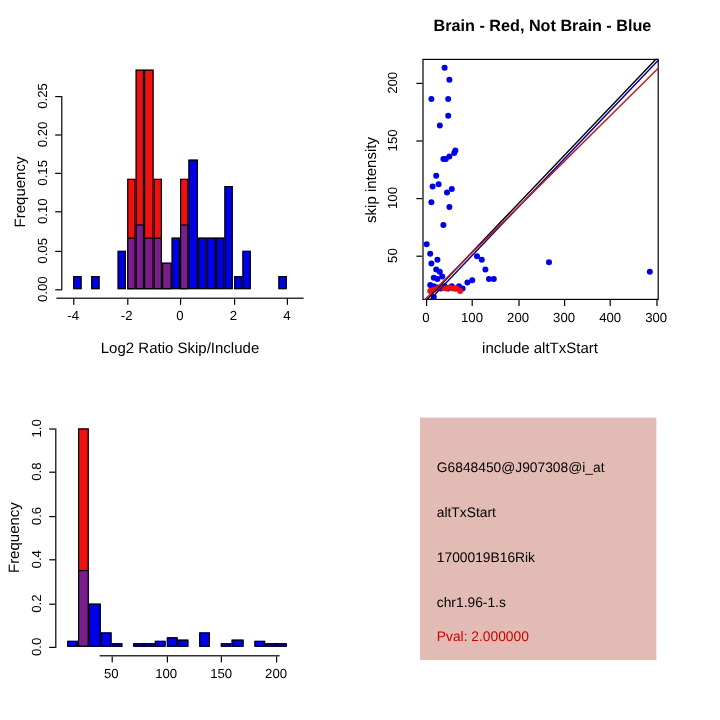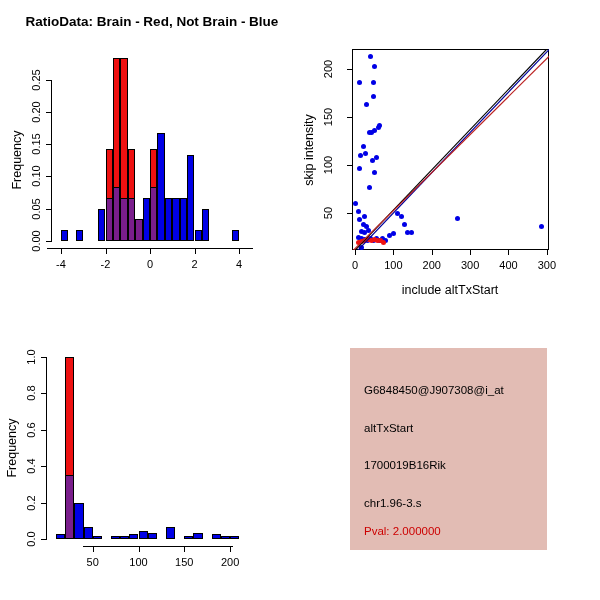--- a/index.html
+++ b/index.html
@@ -17,36 +17,37 @@
   .bar{position:absolute;border:1px solid #000;box-sizing:border-box;}
   .pt{position:absolute;border-radius:50%;}
   .infoline{position:absolute;font-size:11.5px;white-space:nowrap;}
   svg{position:absolute;pointer-events:none;}
 </style>
 </head>
 <body>
 
 <div id="screen">
 
-  <div class="title" style="left:2px;top:14px;width:300px;">RatioData: Brain - Red, Not Brain - Blue</div>
   <div class="vaxlab" style="left:-23px;top:153px;width:80px;">Frequency</div>
+  <div class="axlab" style="left:50px;top:283px;width:200px;">Log2 Ratio Skip/Include</div>
   <div id="p1"></div>
 
+  <div class="title" style="left:352px;top:14px;width:200px;">Brain - Red, Not Brain - Blue</div>
   <div class="vaxlab" style="left:269px;top:143px;width:80px;">skip intensity</div>
   <div class="axlab" style="left:350px;top:283px;width:200px;">include altTxStart</div>
   <div id="p2"></div>
 
   <div class="vaxlab" style="left:-28px;top:441px;width:80px;">Frequency</div>
   <div id="p3"></div>
 
   <div class="abs" id="infobox" style="left: 350px; top: 348px; width: 197px; height: 202px; background: rgb(226, 188, 180);">
     <div class="infoline" style="left:14px;top:36px;">G6848450@J907308@i_at</div>
     <div class="infoline" style="left:14px;top:74px;">altTxStart</div>
     <div class="infoline" style="left:14px;top:111px;">1700019B16Rik</div>
-    <div class="infoline" style="left:14px;top:149px;">chr1.96-3.s</div>
+    <div class="infoline" style="left:14px;top:149px;">chr1.96-1.s</div>
     <div class="infoline" id="pvalline" style="left: 14px; top: 177px; color: rgb(204, 0, 0);">Pval: 2.000000</div>
   </div>
 
 <div class="bar" style="left:61px;top:230.018px;width:7.415925px;height:10.982000000000001px;background:#0000e6;"></div>
     <div class="bar" style="left:75.84075px;top:230.018px;width:7.415925px;height:10.982000000000001px;background:#0000e6;"></div>
     <div class="bar" style="left:98.09074999999999px;top:208.7px;width:7.415925px;height:32.300000000000004px;background:#0000e6;"></div>
     <div class="bar" style="left:105.5px;top:148.622px;width:7.415925px;height:92.37799999999999px;background:#ee1111;"></div>
     <div class="bar" style="left:105.5px;top:197.718px;width:7.415925px;height:43.282000000000004px;background:#7a1e8c;"></div>
     <div class="bar" style="left:112.90925px;top:58.182000000000016px;width:7.415925px;height:182.81799999999998px;background:#ee1111;"></div>
     <div class="bar" style="left:112.90925px;top:187.382px;width:7.415925px;height:53.618px;background:#7a1e8c;"></div>

